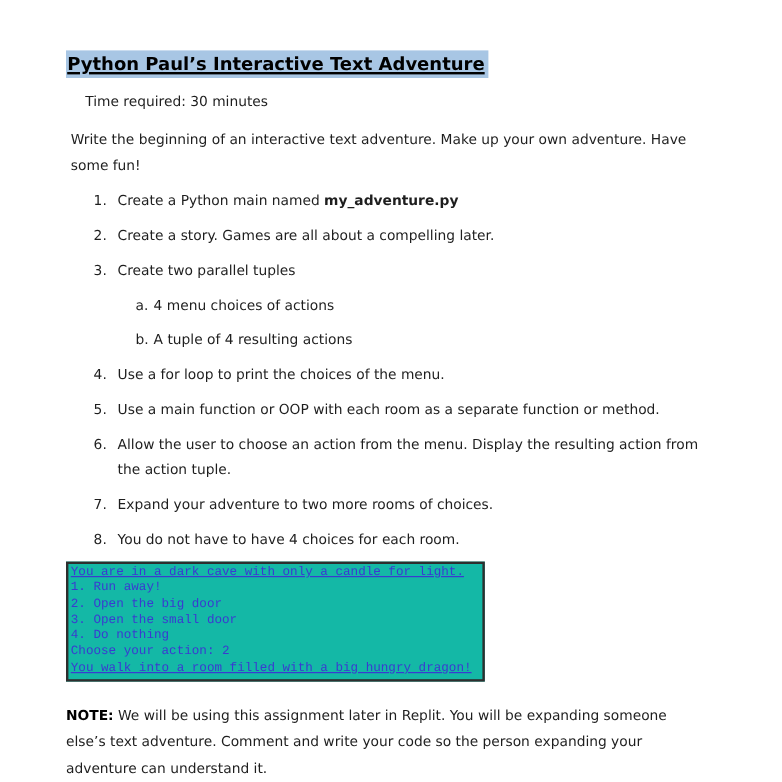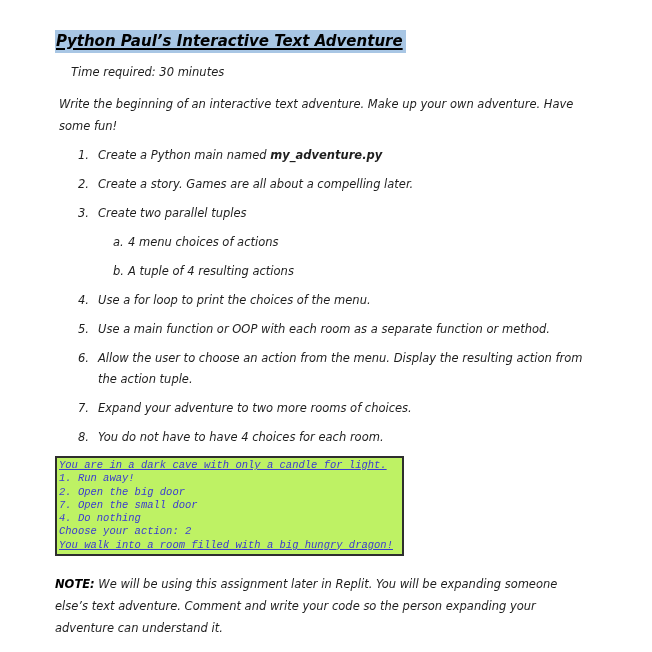--- a/index.html
+++ b/index.html
@@ -1,24 +1,23 @@
 <!DOCTYPE html>
 <html style="--highlight: #a8c6e4; --console_text: #3a3ad1; --console_border: #2e2e2e; --body_text: #1e1e1e;"><head>
 <meta charset="utf-8">
 <style>
   html, body { margin: 0; padding: 0; background: #ffffff; }
   body { width: 652px; height: 652px; overflow: hidden; }
   .page {
     box-sizing: border-box;
     width: 652px; height: 652px;
-    padding: 31px 50px 0 55px;
+    padding: 43px 50px 0 55px;
     font-family: "DejaVu Sans", "Liberation Sans", sans-serif;
     font-size: 11.5px;
     color: #1e1e1e;
-    font-style: italic;
   }
   h1.title { margin: 0; font-size: 15px; line-height: 21px; color: #000; }
   .hl {
     background: var(--highlight, #a8c6e4);
     text-decoration: underline;
     text-decoration-thickness: 1.5px;
     text-underline-offset: 2px;
     padding: 2px 3px 3px 1px;
   }
   .time { margin: 12px 0 0 16px; line-height: 17px; }
@@ -28,21 +27,21 @@
   .step .num { flex: none; width: 20px; margin-left: 23px; }
   .substep .num { margin-left: 58px; width: 15px; }
   .step .txt { white-space: pre-line; }
   .bold { font-weight: bold; }
   .console {
     box-sizing: border-box;
     margin-top: 2px;
     width: 349px;
     border: 2px solid var(--console_border, #2e2e2e);
     padding: 1px 0 2px 2px;
-    background: #bef264;
+    background: #14b8a6;
     font-family: "Liberation Mono", "DejaVu Sans Mono", monospace;
     font-size: 10.5px;
     line-height: 13.3px;
     color: var(--console_text, #3a3ad1);
     white-space: nowrap;
     overflow: hidden;
   }
   .cline { height: 13.3px; }
   .cline.u { text-decoration: underline; }
   .note { margin: 17px 0 0 0; line-height: 22px; white-space: pre-line; }
@@ -101,21 +100,21 @@
     <li class="step">
       <span class="num">8.</span>
       <span class="txt">You do not have to have 4 choices for each room.</span>
     </li>
   </ol>
 
   <div class="console">
     <div class="cline u">You are in a dark cave with only a candle for light.</div>
     <div class="cline">1. Run away!</div>
     <div class="cline">2. Open the big door</div>
-    <div class="cline">7. Open the small door</div>
+    <div class="cline">3. Open the small door</div>
     <div class="cline">4. Do nothing</div>
     <div class="cline">Choose your action: 2</div>
     <div class="cline u">You walk into a room filled with a big hungry dragon!</div>
   </div>
 
   <p class="note"><b>NOTE:</b><span> We will be using this assignment later in Replit. You will be expanding someone
 else’s text adventure. Comment and write your code so the person expanding your
 adventure can understand it.</span></p>
 
 </div>

